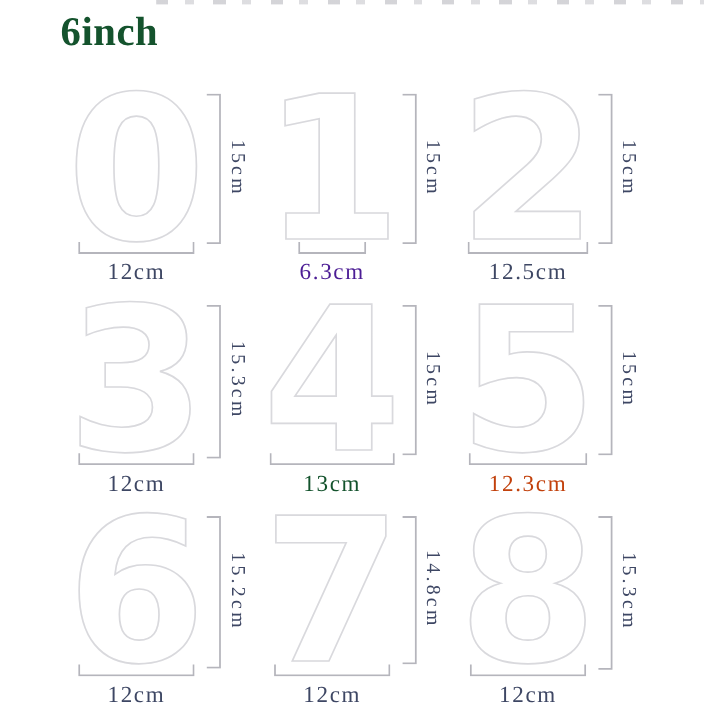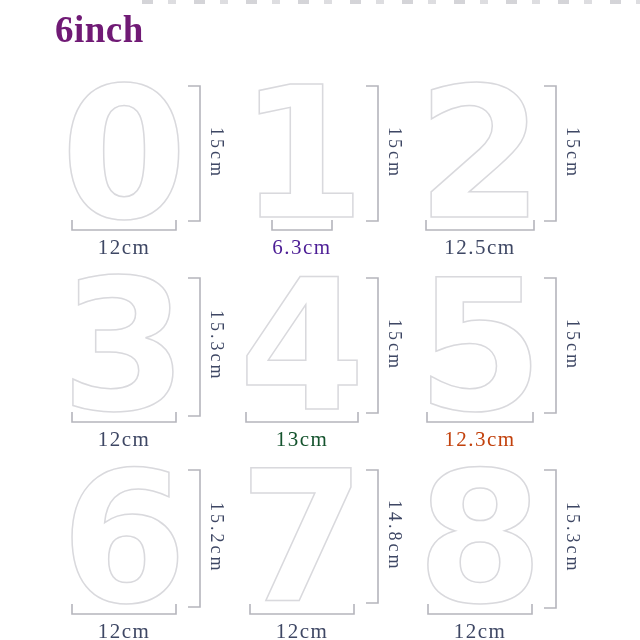--- a/index.html
+++ b/index.html
@@ -94,21 +94,21 @@
     font-family: "Liberation Serif", serif;
   }
 </style>
 </head>
 <body style="background: rgb(255, 255, 255);">
 
 <div class="stage">
 
   <div class="clipped-remnant"></div>
 
-  <div class="size-heading" style="color: #701a75;">6inch</div>
+  <div class="size-heading" style="color: #14532d;">6inch</div>
 
   <div class="size-grid">
   <div class="size-cell">
     <div class="digit-box">
       <svg width="124" height="142" viewBox="0 0 124 142">
         <text x="62" y="138" text-anchor="middle" font-family="DejaVu Sans, sans-serif" font-weight="bold" font-size="182" fill="#ffffff" stroke="#d9d9dd" stroke-width="1.5">0</text>
       </svg>
     </div>
     <svg class="v-bracket" width="16" fill="none" height="137" viewBox="0 0 16 137">
       <path stroke-width="1.6" fill="none" d="M2 1 H14 V136 H2" stroke="#b5b5bc"></path>

